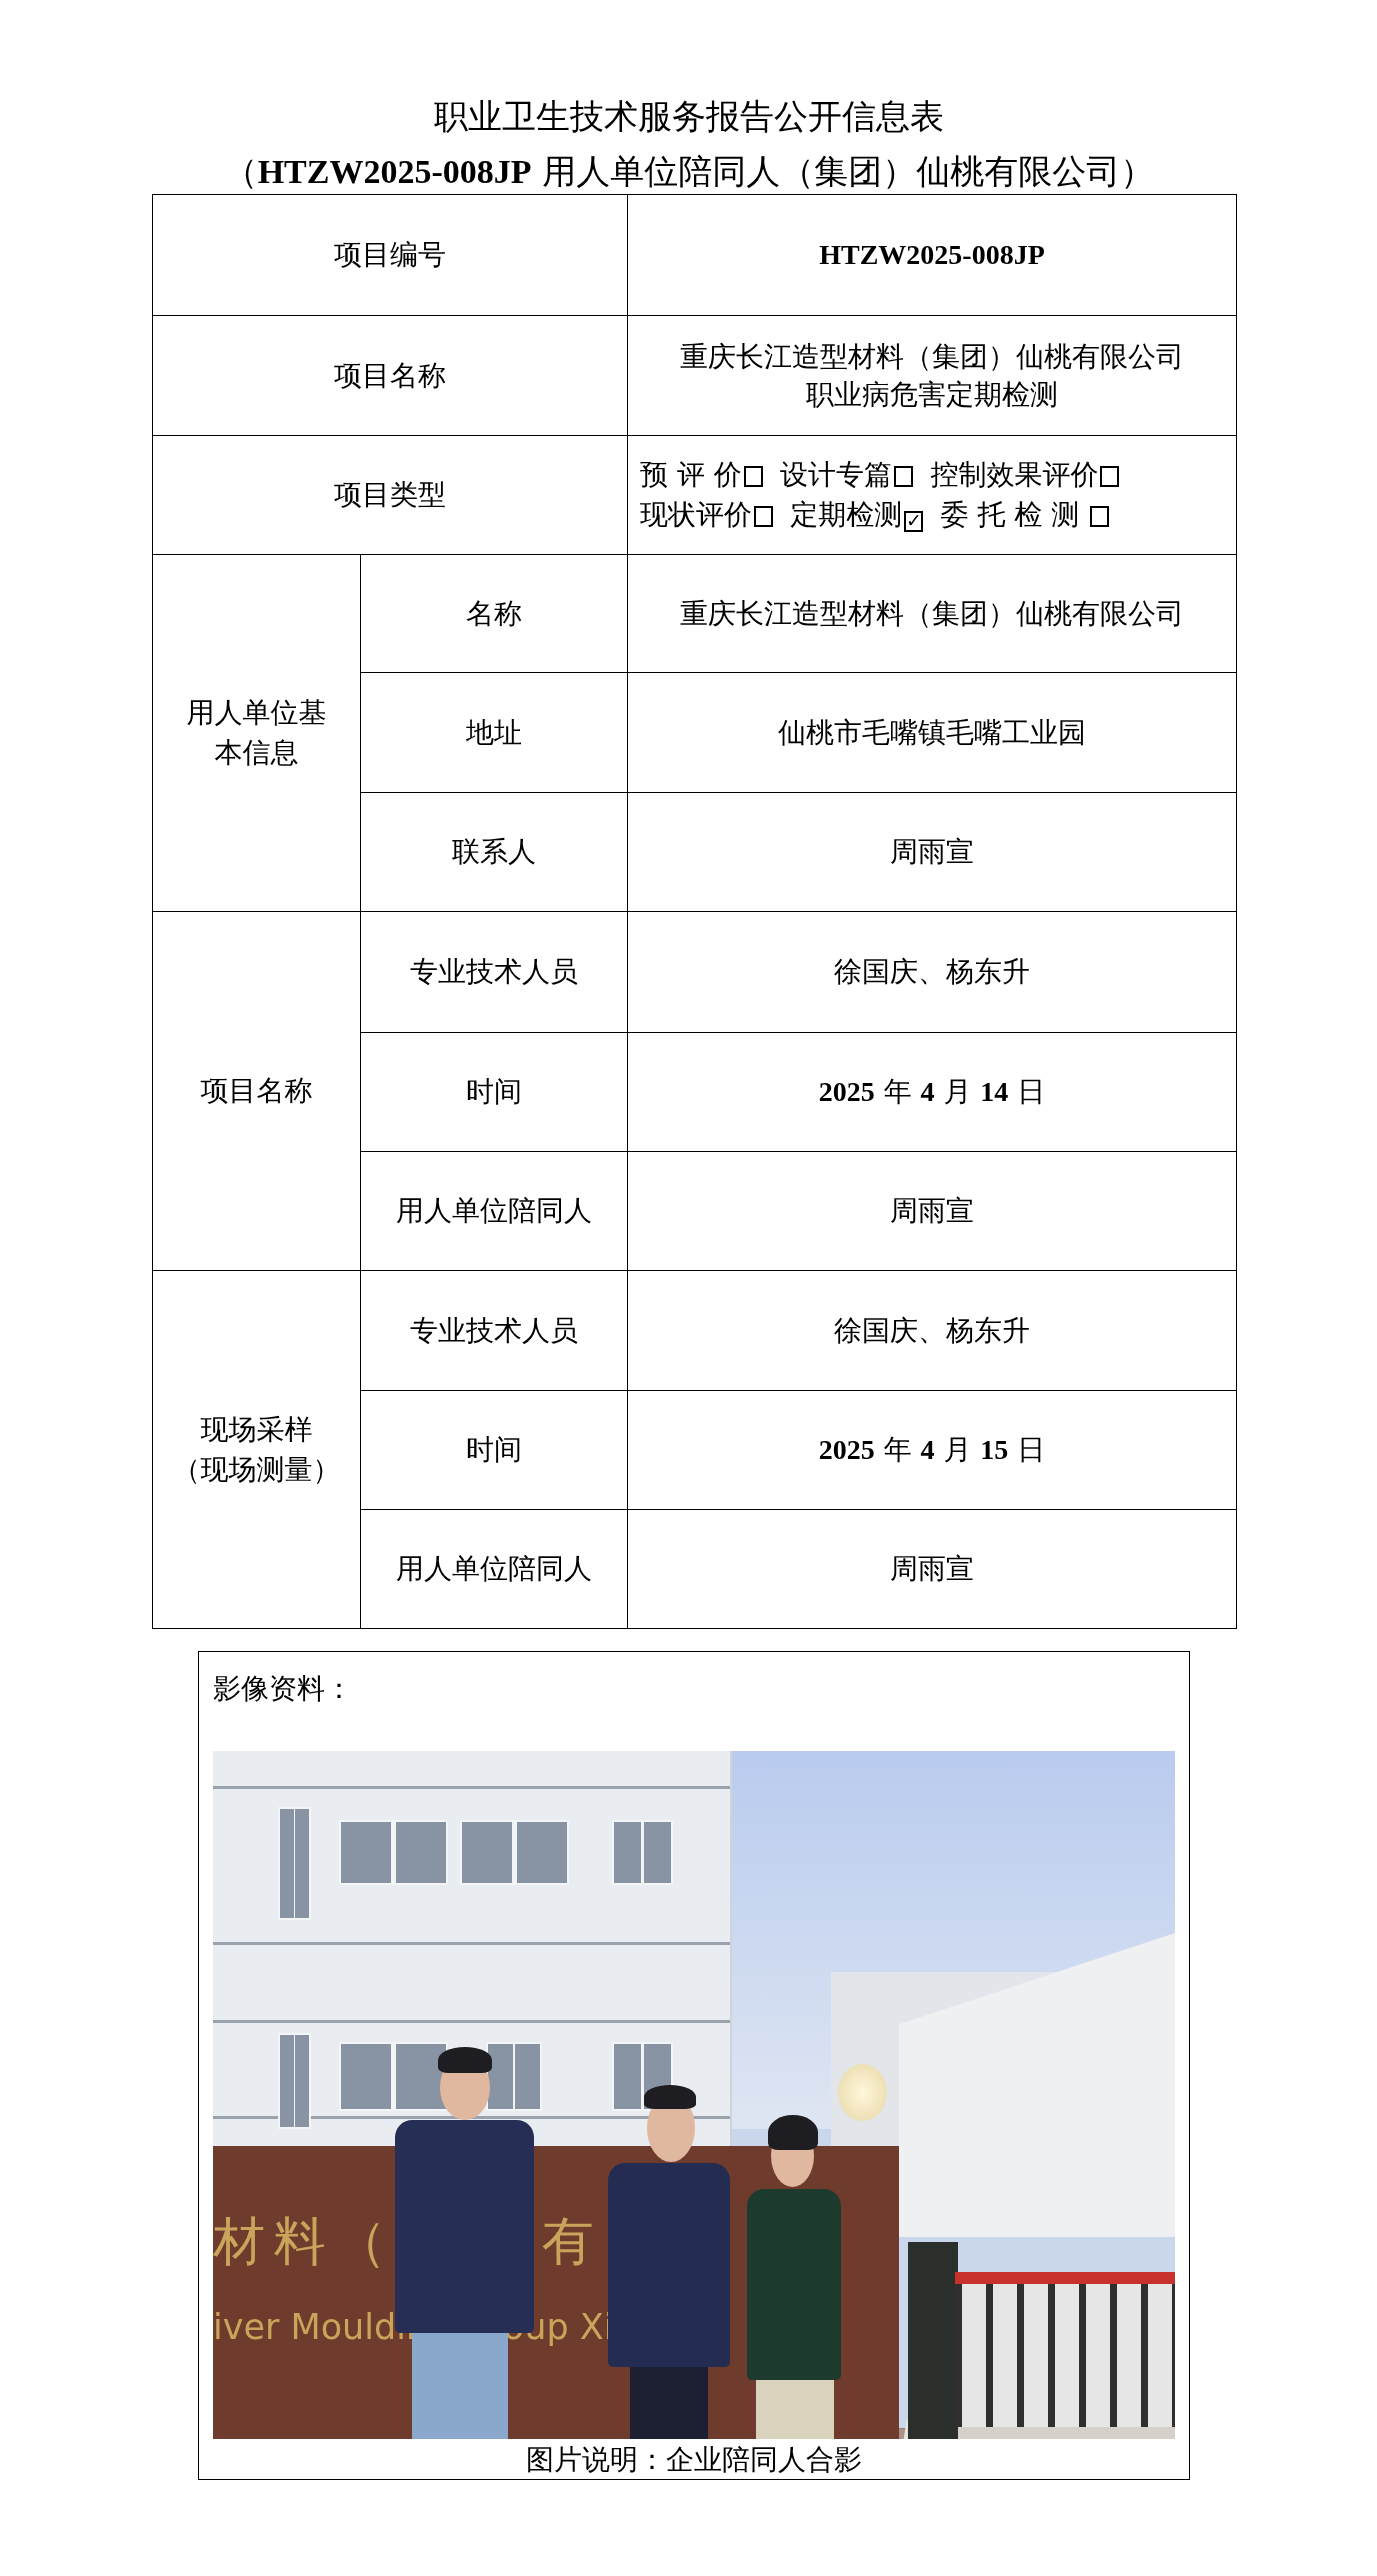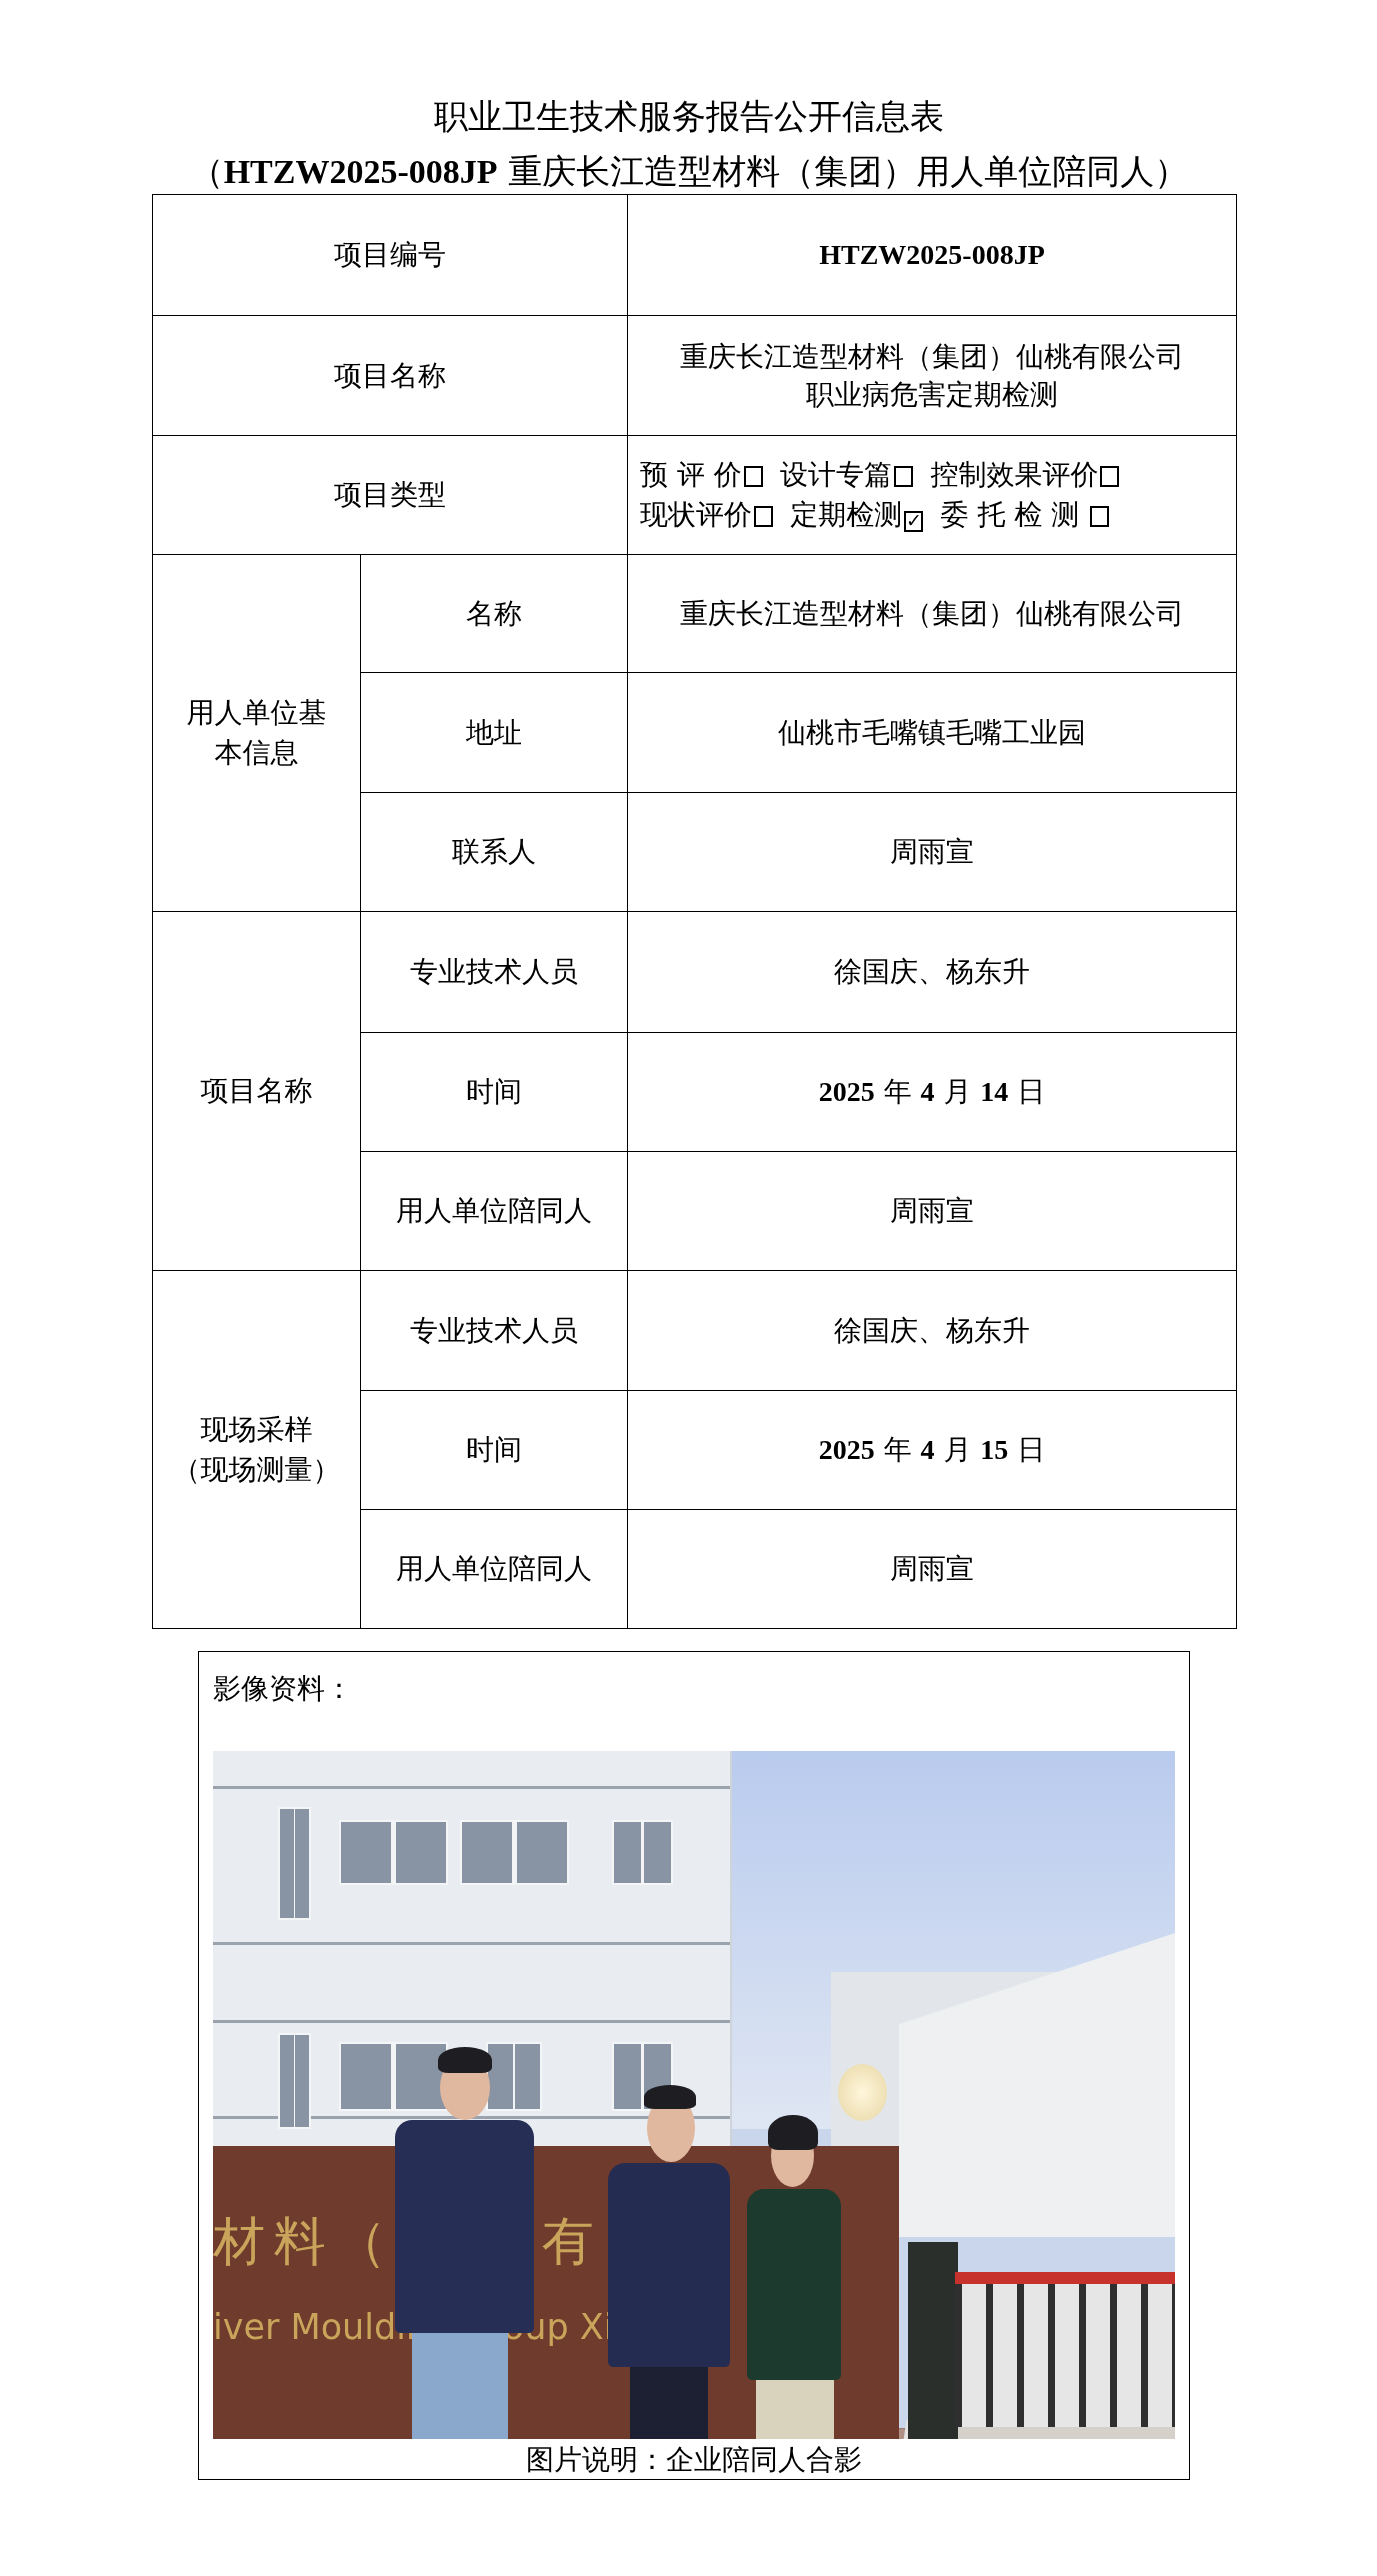--- a/index.html
+++ b/index.html
@@ -71,21 +71,21 @@
   .person { position:absolute; }
   .p-jacket { position:absolute; border-radius: 17.4px 17.4px 5.2px 5.2px; }
   .p-head { position:absolute; border-radius:50%; background:#e0b89f; }
   .p-hair { position:absolute; border-radius:50% 50% 20% 20%; background:#1d1d22; }
   .p-legs { position:absolute; }
 </style>
 </head>
 <body>
 
 <div class="title t1">职业卫生技术服务报告公开信息表</div>
-<div class="title t2"><span>（</span><span class="bold">HTZW2025-008JP</span><span> 重庆长江造型材料（集团）用人单位陪同人）</span></div>
+<div class="title t2"><span>（</span><span class="bold">HTZW2025-008JP</span><span> 用人单位陪同人（集团）仙桃有限公司）</span></div>
 
 <table class="info">
   <colgroup>
     <col style="width:208px">
     <col style="width:267px">
     <col style="width:609px">
   </colgroup>
   <tbody>
       <tr style="height:121px">
     <td colspan="2">项目编号</td>

